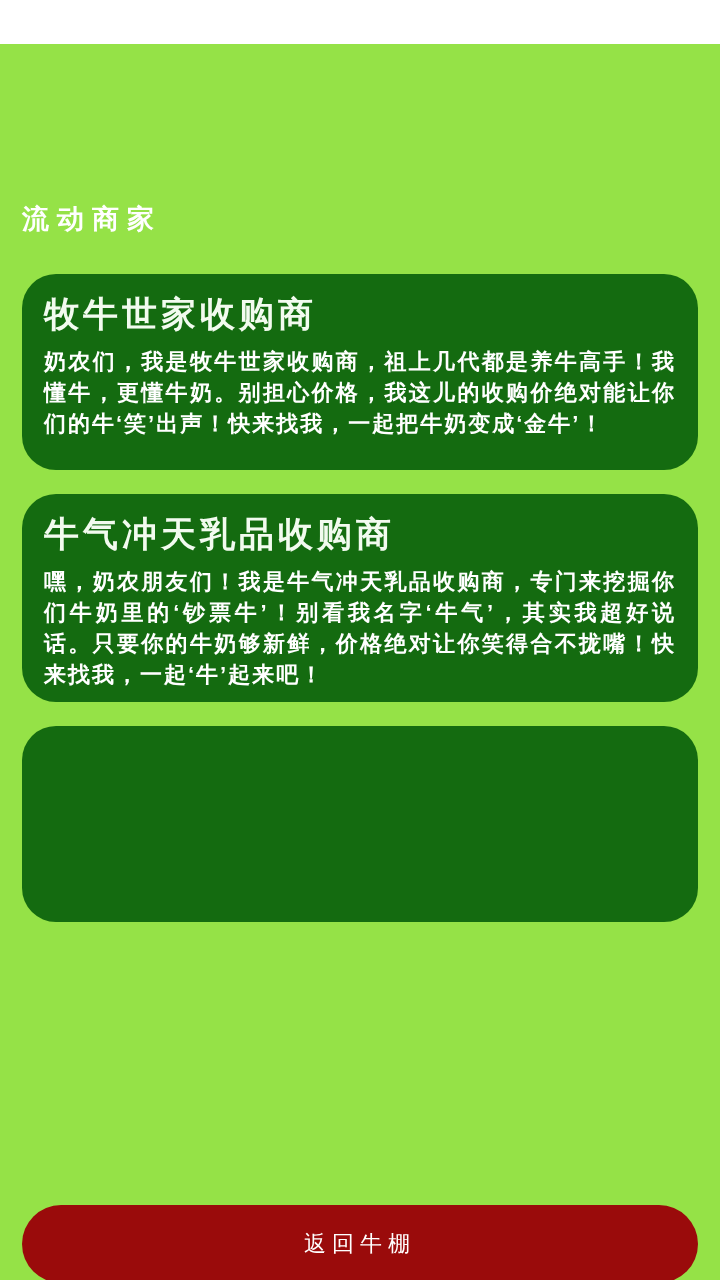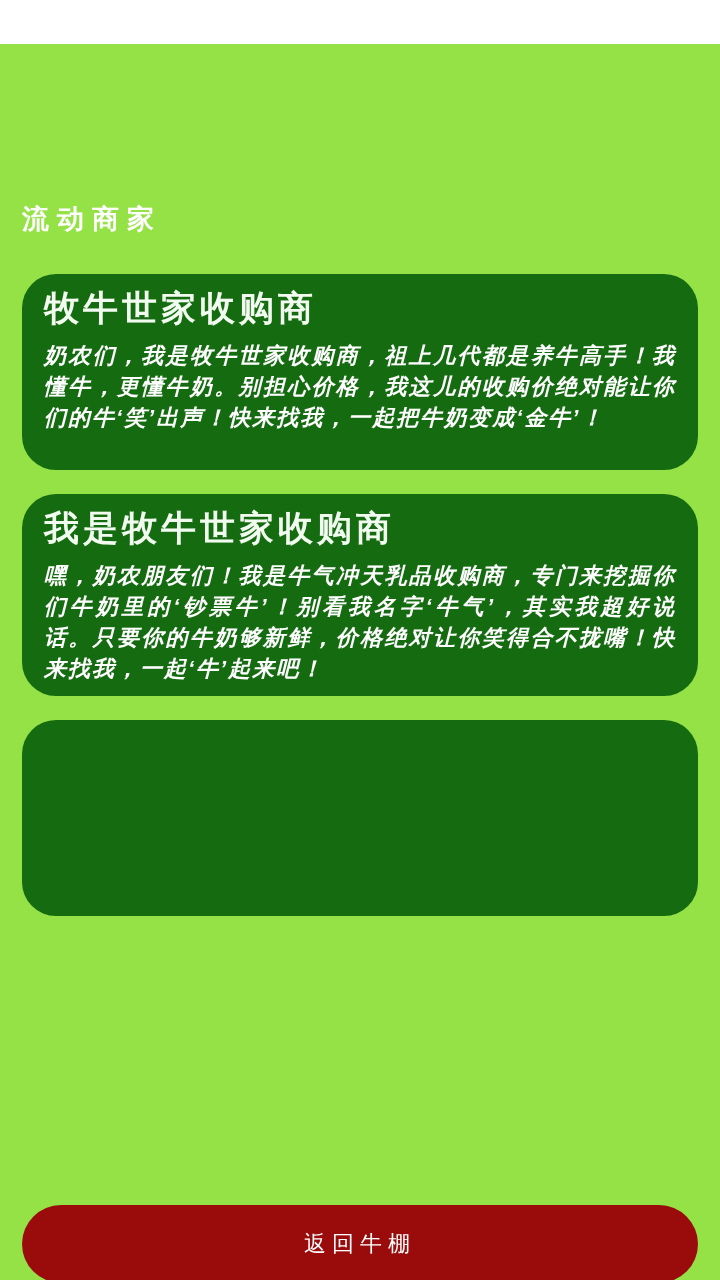--- a/index.html
+++ b/index.html
@@ -26,38 +26,37 @@
   .cards {
     position: absolute;
     top: 230px;
     left: 22px;
     right: 22px;
   }
   .card {
     box-sizing: border-box;
     min-height: 196px;
     margin-bottom: 24px;
-    padding: 11px 22px 12px 22px;
+    padding: 17px 22px 12px 22px;
     background: #146B10;
     border-radius: 34px;
   }
   .card-title {
     font-size: 35px;
     line-height: 46px;
     letter-spacing: 4px;
     color: #F2FBEF;
   }
   .card-desc {
     margin-top: 9px;
     font-size: 22px;
     line-height: 31px;
     letter-spacing: 2px;
     color: #FFFFFF;
     text-align: justify;
-    font-style: italic;
   }
   .back-button {
     position: absolute;
     left: 22px;
     right: 22px;
     top: 1161px;
     height: 78px;
     background: #9A0B0B;
     border-radius: 39px;
     border: none;
@@ -78,21 +77,21 @@
   <div class="page-title">流动商家</div>
 
   <div class="cards">
 
     <div class="card">
       <div class="card-title">牧牛世家收购商</div>
       <div class="card-desc">奶农们，我是牧牛世家收购商，祖上几代都是养牛高手！我懂牛，更懂牛奶。别担心价格，我这儿的收购价绝对能让你们的牛‘笑’出声！快来找我，一起把牛奶变成‘金牛’！</div>
     </div>
 
     <div class="card">
-      <div class="card-title">我是牧牛世家收购商</div>
+      <div class="card-title">牛气冲天乳品收购商</div>
       <div class="card-desc">嘿，奶农朋友们！我是牛气冲天乳品收购商，专门来挖掘你们牛奶里的‘钞票牛’！别看我名字‘牛气’，其实我超好说话。只要你的牛奶够新鲜，价格绝对让你笑得合不拢嘴！快来找我，一起‘牛’起来吧！</div>
     </div>
 
     <div class="card">
     </div>
 
   </div>
 
   <button class="back-button">返回牛棚</button>
 

